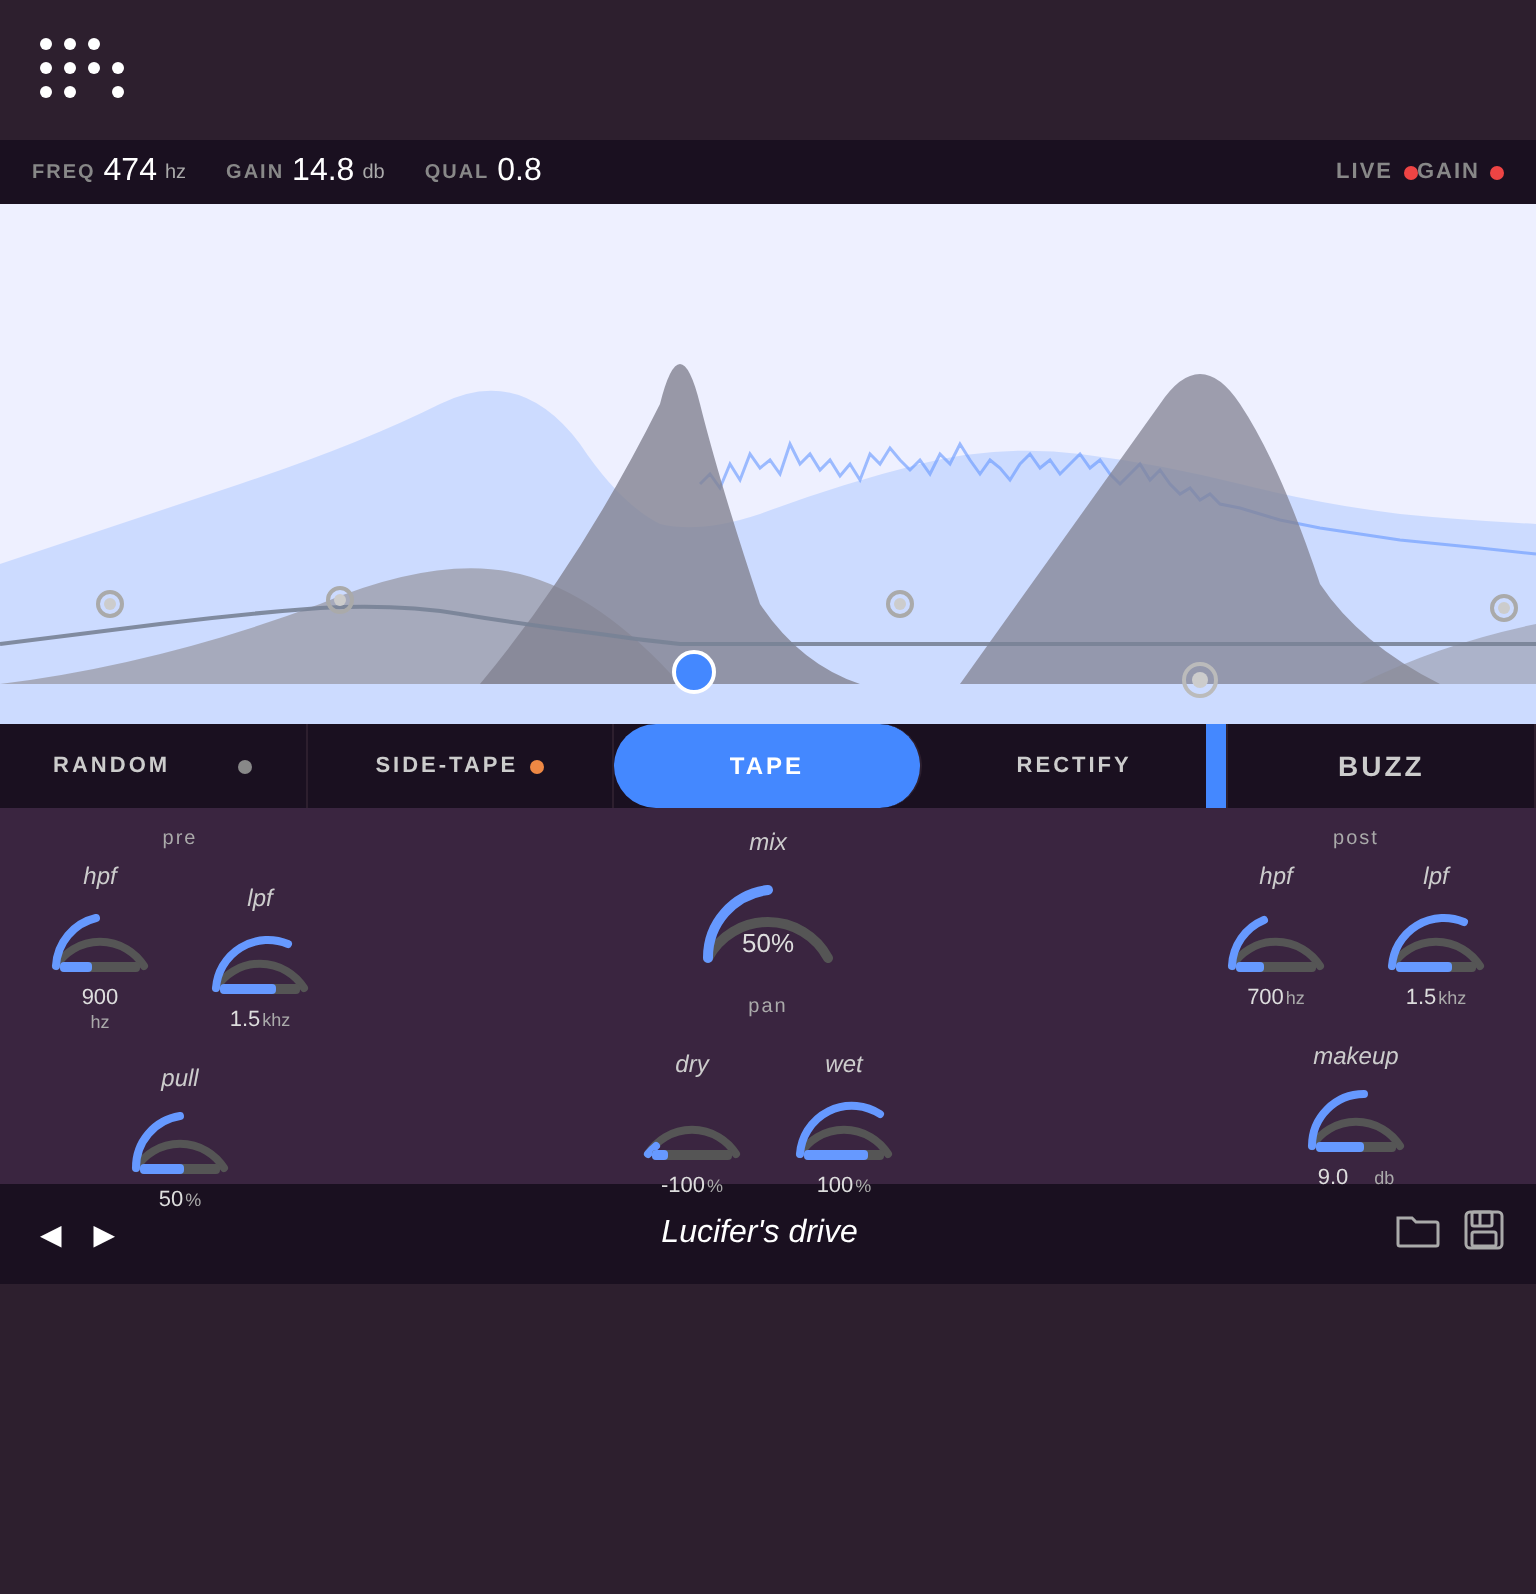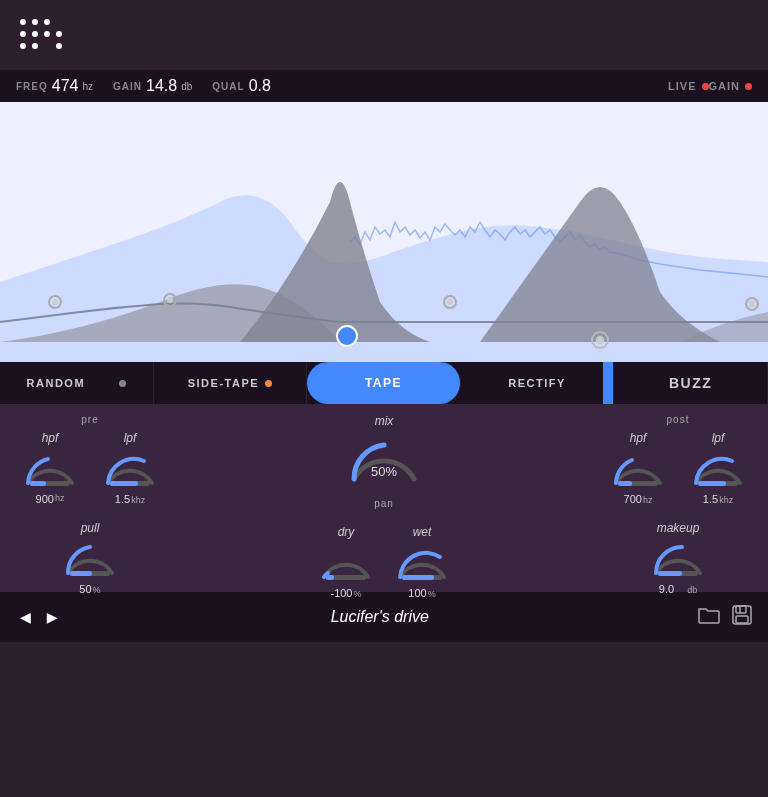--- a/index.html
+++ b/index.html
@@ -369,21 +369,21 @@
       <div class="knob-group">
         <span class="knob-label">hpf</span>
         <div class="arc-knob">
           <svg viewBox="0 0 60 38">
             <path d="M8,32 A26,26 0 0,1 52,32" fill="none" stroke="#555" stroke-width="4" stroke-linecap="round"></path>
             <path d="M8,32 A26,26 0 0,1 28,8" fill="none" stroke="#6699ff" stroke-width="4" stroke-linecap="round"></path>
             <rect x="10" y="30" width="40" height="5" rx="2" fill="#555"></rect>
             <rect x="10" y="30" width="16" height="5" rx="2" fill="#6699ff"></rect>
           </svg>
         </div>
-        <div style="display:flex; align-items:center; gap:1px;">
+        <div style="display:flex; align-items:center; gap:1px;flex-direction:column;">
           <span class="knob-value">900</span>
           <span class="knob-unit">hz</span>
         </div>
       </div>
 
       <div class="knob-group">
         <span class="knob-label">lpf</span>
         <div class="arc-knob">
           <svg viewBox="0 0 60 38">
             <path d="M8,32 A26,26 0 0,1 52,32" fill="none" stroke="#555" stroke-width="4" stroke-linecap="round"></path>

